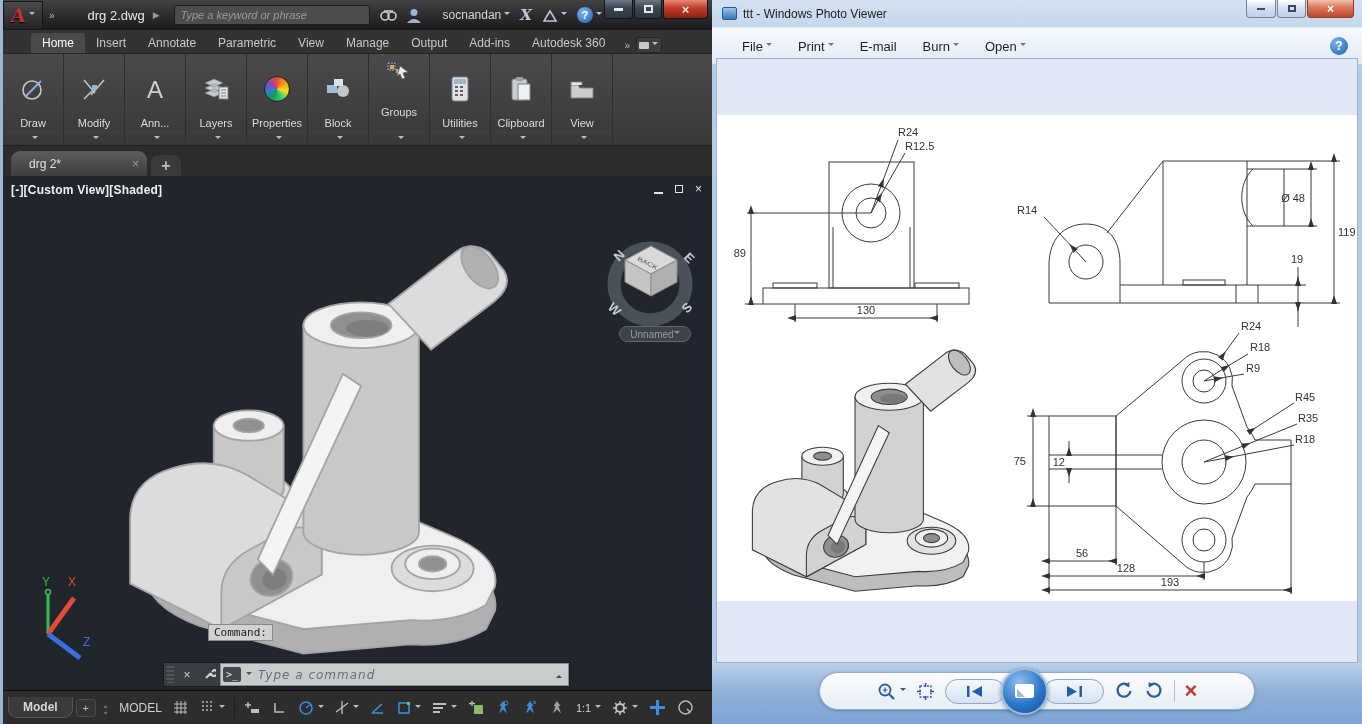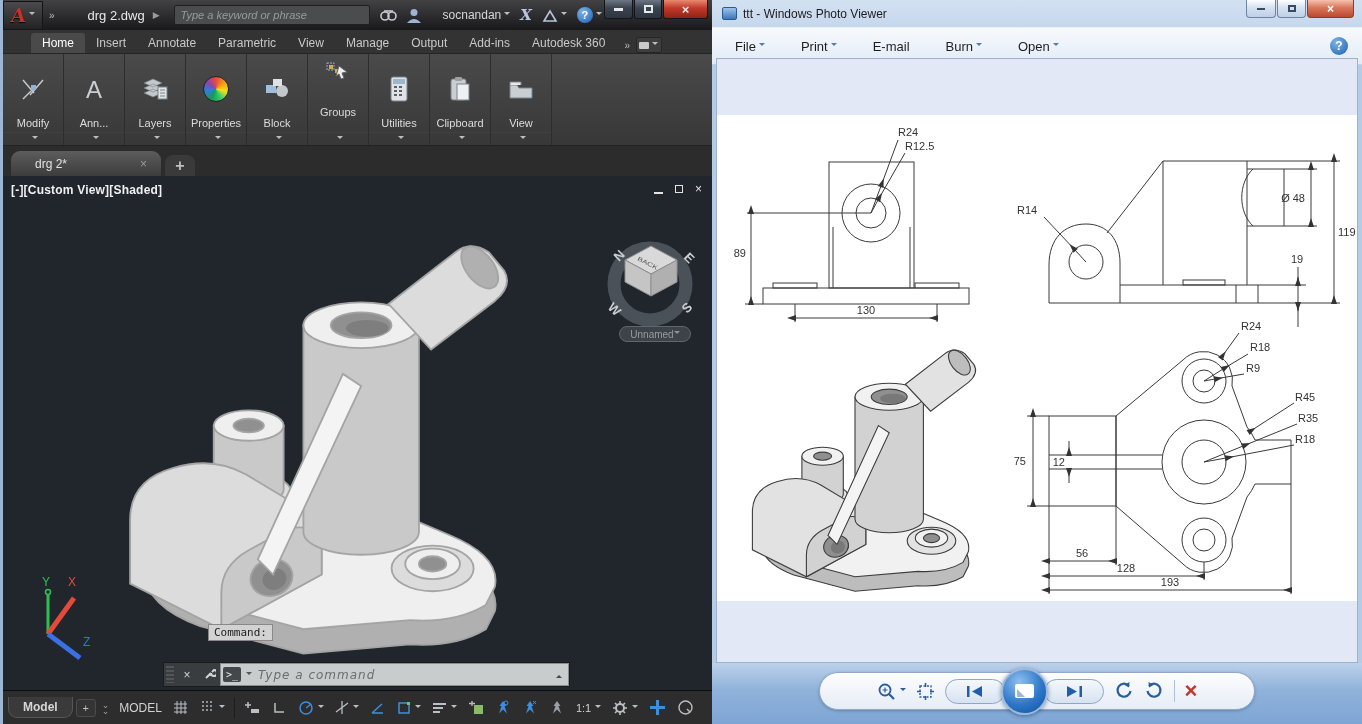--- a/index.html
+++ b/index.html
@@ -36,21 +36,21 @@
   .rib-opt .sq{width:10px;height:7px;background:#c9c9c9;border-radius:1px}
 
   .ribbon{height:92px;background:linear-gradient(#4a4a4a,#383838);display:flex;border-bottom:1px solid #222}
   .rpanel{width:61px;border-right:1px solid #2d2d2d;display:flex;flex-direction:column;align-items:center;cursor:pointer}
   .rpanel .ric{flex:1;display:flex;align-items:center;justify-content:center;padding-top:6px}
   .rpanel .rlb{font-size:11px;color:#dcdcdc;padding-bottom:3px}
   .rpanel .rdr{height:13px;width:100%;display:flex;align-items:center;justify-content:center;border-top:1px solid #404040}
   .wheel{width:26px;height:26px;border-radius:50%;background:conic-gradient(#e74c3c,#f39c12,#f7e01a,#2ecc71,#1a9850,#2980d9,#8e44ad,#e74c3c);border:1px solid #222}
 
   .doctabs{height:30px;background:#2c2c2c;display:flex;align-items:flex-end;padding-left:8px}
-  .doctab{width:150px;height:25px;background:linear-gradient(#5d5d5d,#3c3c3c);border-radius:9px 9px 0 0;display:flex;align-items:center;color:#e2e2e2;font-size:12px;padding:0 14px;cursor:pointer}
+  .doctab{width:136px;height:25px;background:linear-gradient(#5d5d5d,#3c3c3c);border-radius:9px 9px 0 0;display:flex;align-items:center;color:#e2e2e2;font-size:12px;padding:0 8px;cursor:pointer}
   .doctab .lbl{flex:1;padding-left:10px}
   .doctab .x{color:#9a9a9a;font-size:12px}
   .newtab{width:30px;height:21px;background:#3a3a3a;border-radius:8px 8px 0 0;margin-left:4px;display:flex;align-items:center;justify-content:center;color:#bfbfbf;cursor:pointer;font-weight:bold}
 
   .vp{position:relative;height:514px;background:#20262c;overflow:hidden}
   .vp-label{position:absolute;left:8px;top:7px;color:#eef0f2;font-size:12px;font-weight:bold;letter-spacing:.2px}
   .vp-ctl{position:absolute;right:10px;top:6px;color:#e4e4e4;font-size:12px;display:flex;gap:12px;align-items:center}
   .vp-ctl .bar{width:9px;height:2px;background:#e4e4e4;margin-top:8px}
   .vp-ctl .box{width:8px;height:8px;border:1px solid #e4e4e4;box-shadow:2px -2px 0 -0px #20262c,3px -3px 0 -1px #e4e4e4}
   .pill{position:absolute;left:616px;top:150px;width:72px;height:16px;background:#3d4349;border:1px solid #60666c;border-radius:8px;color:#949aa0;font-size:10px;display:flex;align-items:center;justify-content:center;cursor:pointer}
@@ -77,21 +77,21 @@
 
   
   #pv{position:absolute;left:712px;top:0;width:650px;height:724px;background:linear-gradient(#d3e1f2,#b6cbe6 60px,#b6cbe6)}
   .pv-title{position:relative;height:27px;display:flex;align-items:center;padding-left:10px;font-size:12px;color:#1c1c1c}
   .pv-ticon{width:15px;height:13px;background:linear-gradient(#9ec3ea,#3a77b8);border:1px solid #2a5a94;border-radius:2px;margin-right:6px}
   .pv-btns{position:absolute;right:8px;top:0;display:flex}
   .pwb{height:18px;border:1px solid #70839f;border-top:0;border-radius:0 0 4px 4px;display:flex;align-items:center;justify-content:center;background:linear-gradient(#fdfeff,#d5e1f0 45%,#bfd0e6);color:#3a4a60;margin-left:1px;cursor:pointer}
   .pwb .bar{width:8px;height:2px;background:#3a4a60}
   .pwb .box{width:8px;height:7px;border:2px solid #3a4a60}
   .pwb.close{background:linear-gradient(#f6c2af,#d9765c 45%,#bb4a2e);border-color:#8e3a24;color:#fff;font-weight:bold;font-size:12px}
-  .pv-menu{height:38px;background:linear-gradient(#f7fafd,#e2ebf6);border-top:1px solid #e8f0f8;border-bottom:1px solid #c4d2e4;display:flex;align-items:center;padding:0 23px;gap:36px;font-size:13px;color:#1e1e1e;position:relative}
+  .pv-menu{height:38px;background:linear-gradient(#f7fafd,#e2ebf6);border-top:1px solid #e8f0f8;border-bottom:1px solid #c4d2e4;display:flex;align-items:center;padding:0 30px;gap:26px;font-size:13px;color:#1e1e1e;position:relative}
   .pv-mi{display:flex;align-items:center;cursor:pointer}
   .pv-mi .car{border-top-color:#5a7aa6}
   .pv-help{position:absolute;right:14px;width:18px;height:18px;border-radius:50%;background:radial-gradient(circle at 35% 30%,#7db4e8,#1c5fb0);color:#fff;font-weight:bold;font-size:12px;display:flex;align-items:center;justify-content:center;cursor:pointer}
   .pv-content{position:absolute;left:4px;right:4px;top:58px;bottom:61px;background:#e2e8f5;border:1px solid #9fb2cc}
   .pv-img{position:absolute;left:0;right:0;top:56px;height:486px;background:#fff}
   .pv-bottom{position:absolute;left:0;right:0;bottom:0;height:61px;background:linear-gradient(#bcd1ea,#8fb2da 45%,#7ea5d4)}
   .ptool{position:absolute;left:50%;top:9px;transform:translateX(-50%);width:436px;height:38px;background:linear-gradient(#fcfdfe,#e6edf6);border:1px solid #93a8c6;border-radius:20px;display:flex;align-items:center;justify-content:center;gap:10px;box-shadow:0 1px 3px rgba(30,60,100,.35)}
   .pt-btn{display:flex;align-items:center;justify-content:center;cursor:pointer}
   .navpill{width:60px;height:25px;border:1px solid #8fa6c4;border-radius:13px;background:linear-gradient(#f4f8fc,#d7e2f0);display:flex;align-items:center;justify-content:center}
   .bigbtn{width:47px;height:47px;border-radius:50%;background:radial-gradient(circle at 38% 28%,#8fc0ef,#2e77c8 55%,#0b4f9e);border:2px solid #9cb9dc;box-shadow:0 1px 4px rgba(0,40,90,.5);display:flex;align-items:center;justify-content:center;margin:0 -14px;z-index:2}
@@ -197,20 +197,32 @@
     <span class="tail">
       <span style="font-size:10px">»</span>
       <span class="rib-opt">
           <span class="sq"></span>
           <span class="car"></span>
         </span>
     </span>
   </div>
 
   <div class="ribbon">
+    <div class="rpanel">
+      <div class="ric">
+          <svg width="28" height="28">
+            <circle cx="13" cy="15" r="9" fill="none" stroke="#c3c8cd" stroke-width="1.6"></circle>
+            <line x1="6" y1="22" x2="22" y2="6" stroke="#8fb2d8" stroke-width="1.8"></line>
+          </svg>
+        </div>
+      <div class="rlb">Draw</div>
+        <div class="rdr">
+          <span class="car"></span>
+        </div>
+    </div>
     <div class="rpanel">
       <div class="ric">
           <svg width="28" height="28">
             <path d="M4,5 L15,18 M24,5 L11,20 M4,24 L12,16" stroke="#c3c8cd" stroke-width="1.5" fill="none"></path>
             <rect x="12" y="10" width="5" height="5" fill="#8fb2d8"></rect>
           </svg>
         </div>
       <div class="rlb">Modify</div>
         <div class="rdr">
           <span class="car"></span>

